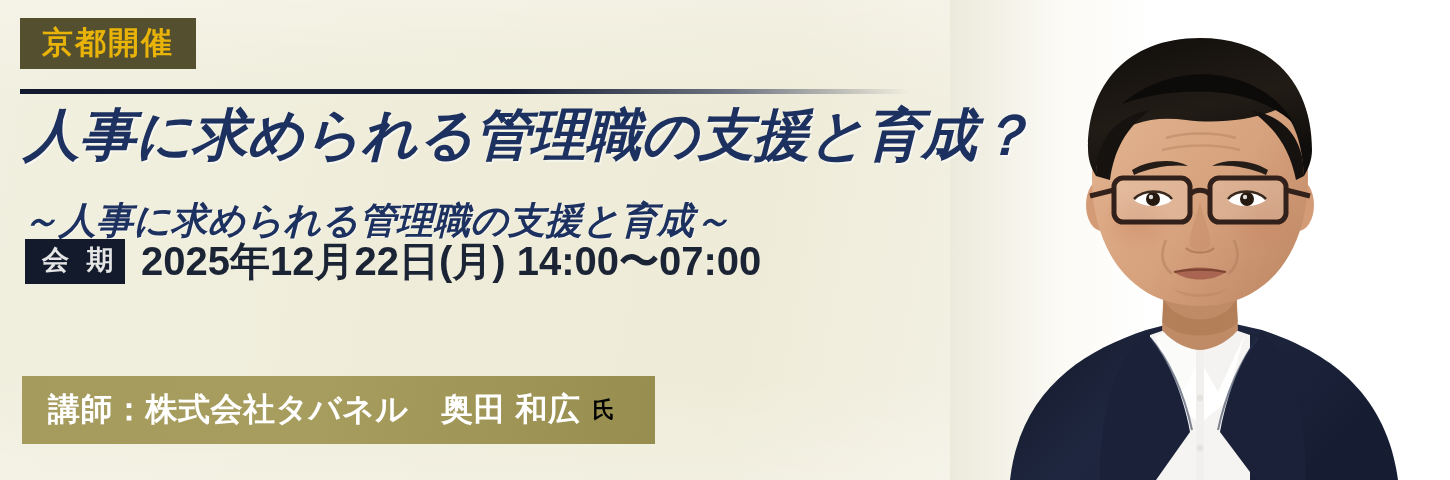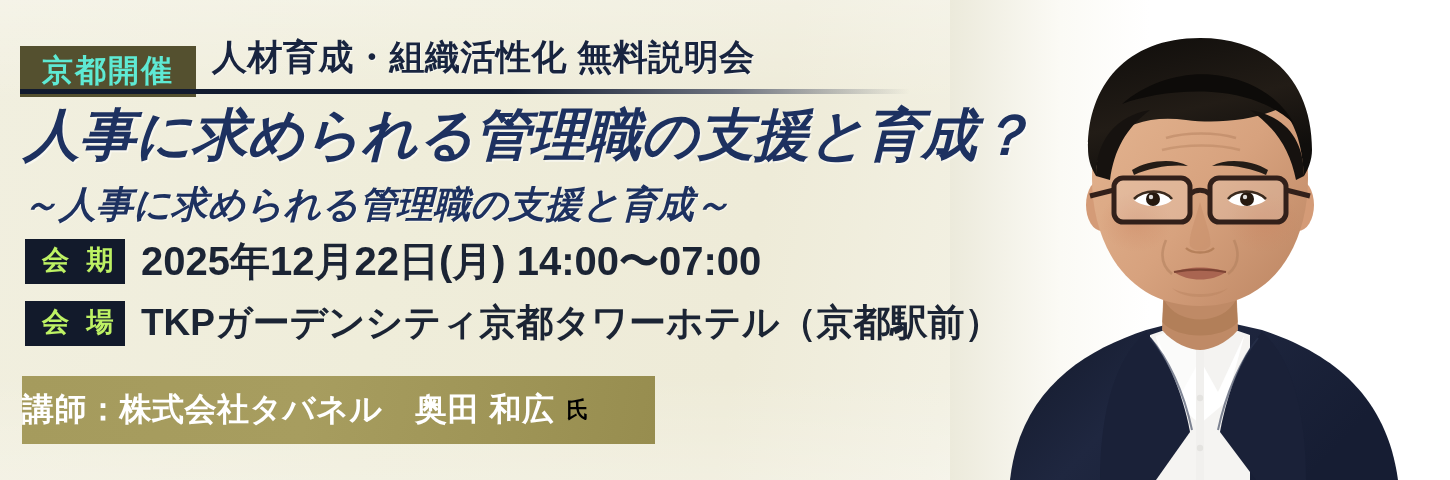--- a/index.html
+++ b/index.html
@@ -48,28 +48,27 @@
   .header-row {
     position: absolute;
     left: 20px;
     top: 18px;
     display: flex;
     align-items: center;
     gap: 16px;
   }
   .kyoto-badge {
     background: #54502f;
-    color: #5eead4;
+    color: #eab308;
     font-size: 31px;
     font-weight: bold;
     letter-spacing: 2px;
     padding: 9px 22px 11px 22px;
     line-height: 1;
     white-space: nowrap;
-    margin-top: 28px;
   }
   .header-title {
     color: #18243f;
     font-size: 35px;
     font-weight: bold;
     letter-spacing: 0.5px;
     white-space: nowrap;
     text-shadow: 1px 1px 0 rgba(255,255,255,0.55);
   }
 
@@ -93,21 +92,21 @@
     font-weight: bold;
     font-style: italic;
     letter-spacing: -0.5px;
     white-space: nowrap;
     line-height: 1.12;
     text-shadow: 1.5px 1.5px 0 rgba(255,255,255,0.5);
   }
   .sub-title {
     position: absolute;
     left: 22px;
-    top: 180px;
+    top: 196px;
     color: #1d3160;
     font-size: 37px;
     font-weight: bold;
     font-style: italic;
     letter-spacing: 0px;
     white-space: nowrap;
     text-shadow: 1px 1px 0 rgba(255,255,255,0.5);
   }
 
   
@@ -116,21 +115,21 @@
     display: flex;
     align-items: center;
     gap: 16px;
     white-space: nowrap;
   }
   .info-row.date { left: 25px; top: 234px; }
   .info-row.venue { left: 25px; top: 298px; }
 
   .info-label {
     background: #121a2b;
-    color: #bef264;
+    color: #e5e5e5;
     font-size: 27px;
     font-weight: bold;
     line-height: 1;
     padding: 8px 12px 10px 12px;
     letter-spacing: 5px;
     text-indent: 5px;
     width: 76px;
     text-align: center;
     box-sizing: content-box;
   }
@@ -157,20 +156,21 @@
     height: 68px;
     background: linear-gradient(100deg, #a59b5d 0%, #a79d5f 45%, #9e9456 78%, #978d4f 100%);
     display: flex;
     align-items: center;
   }
   .speaker-text {
     color: #ffffff;
     font-size: 32px;
     font-weight: bold;
     letter-spacing: 0.5px;
+    margin-left: 26px;
     white-space: nowrap;
   }
   .speaker-suffix {
     font-size: 22px;
     margin-left: 12px;
     font-weight: bold;
   }
 
   
   .portrait {
@@ -186,37 +186,32 @@
 </style>
 </head>
 <body>
 
 <div class="banner">
 
   <div class="content">
 
     <div class="header-row">
       <span class="kyoto-badge">京都開催</span>
-      <span class="header-title">人材育成・組織活性化 無料説明会</span>
     </div>
 
     <div class="divider"></div>
 
     <div class="main-title">人事に求められる管理職の支援と育成？</div>
     <div class="sub-title">～人事に求められる管理職の支援と育成～</div>
 
     <div class="info-row date">
       <span class="info-label">会 期</span>
       <span class="info-value date-value">2025年12月22日(月) 14:00〜07:00</span>
     </div>
 
-    <div class="info-row venue">
-      <span class="info-label">会 場</span>
-      <span class="info-value venue-value">TKPガーデンシティ京都タワーホテル（京都駅前）</span>
-    </div>
 
     <div class="speaker-bar">
       <span class="speaker-text">講師：株式会社タバネル　奥田 和広</span>
       <span class="speaker-suffix">氏</span>
     </div>
 
   </div>
 
   <div class="portrait">
     <svg width="500" height="480" viewBox="0 0 500 480" xmlns="http://www.w3.org/2000/svg">

